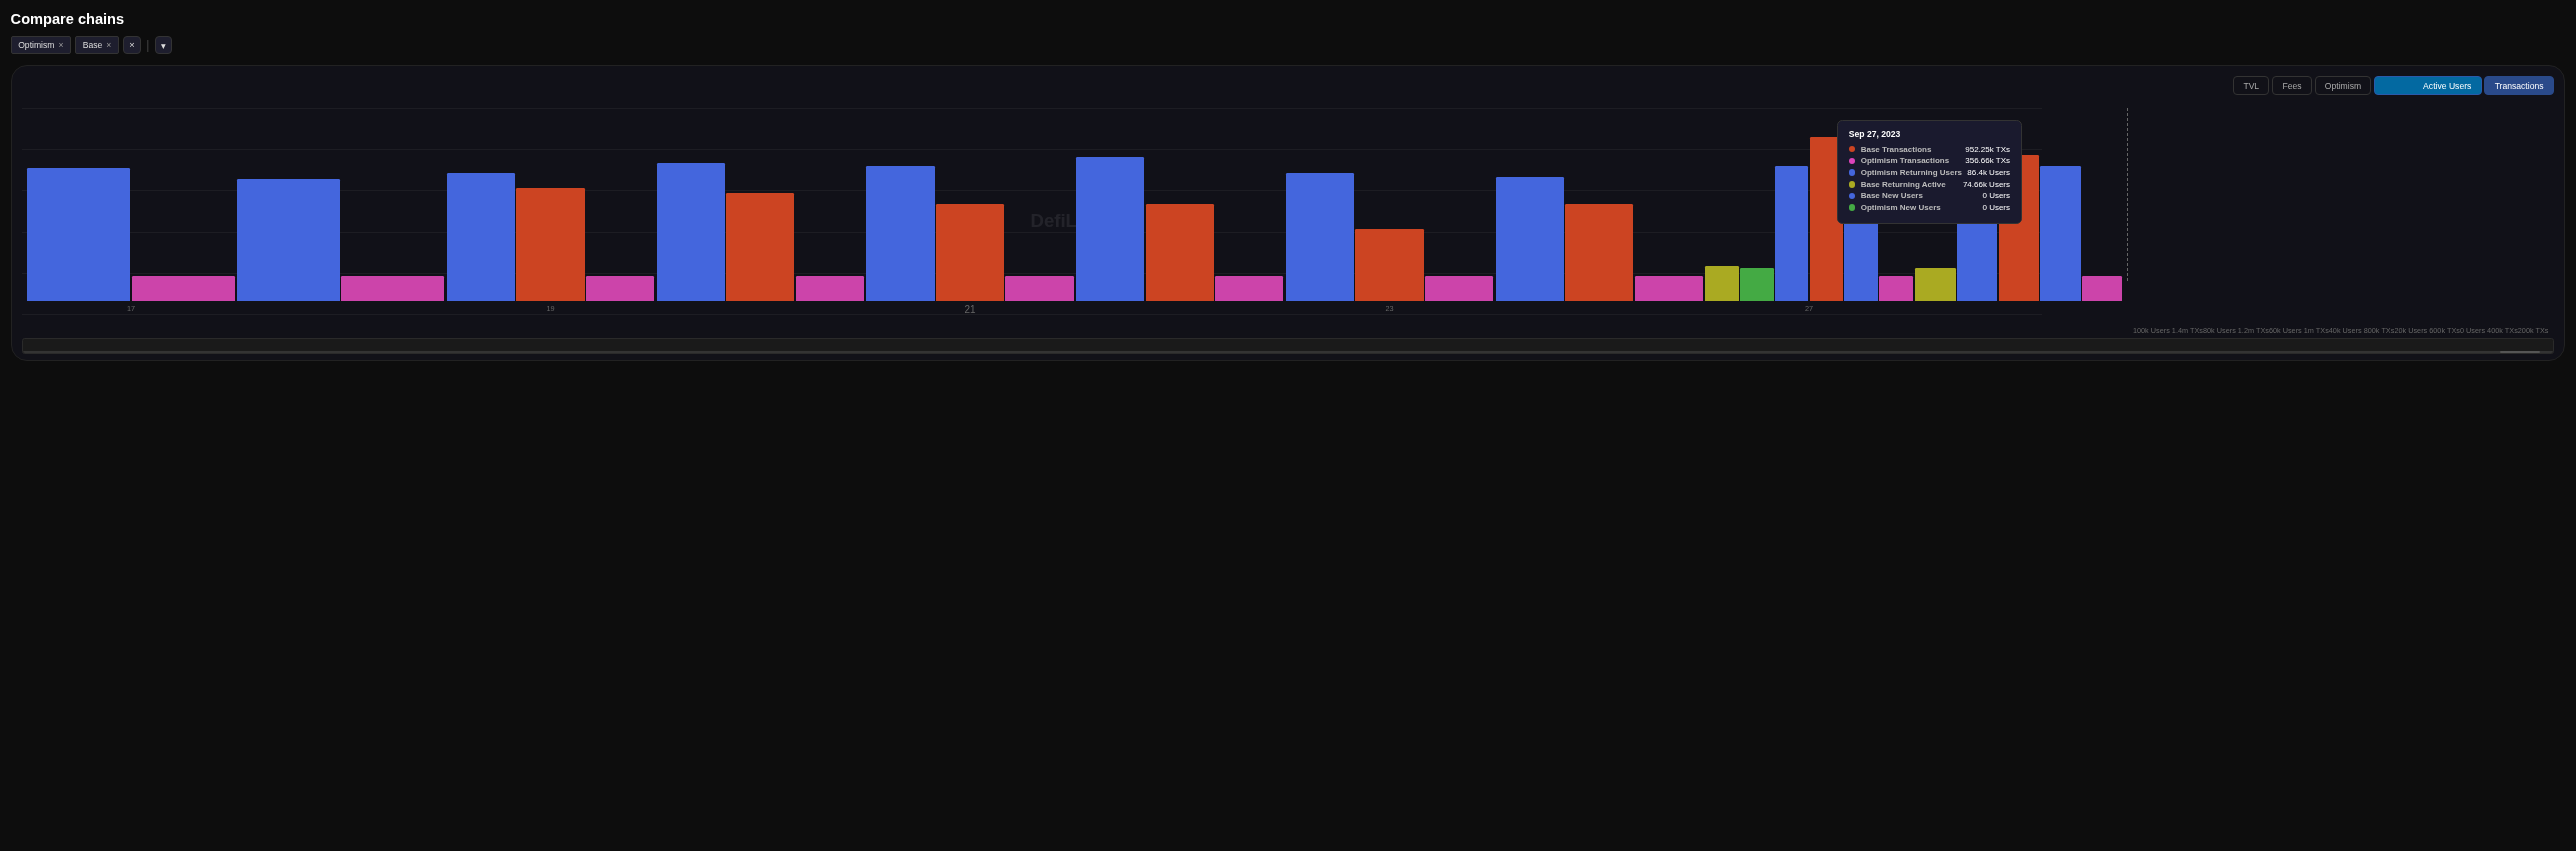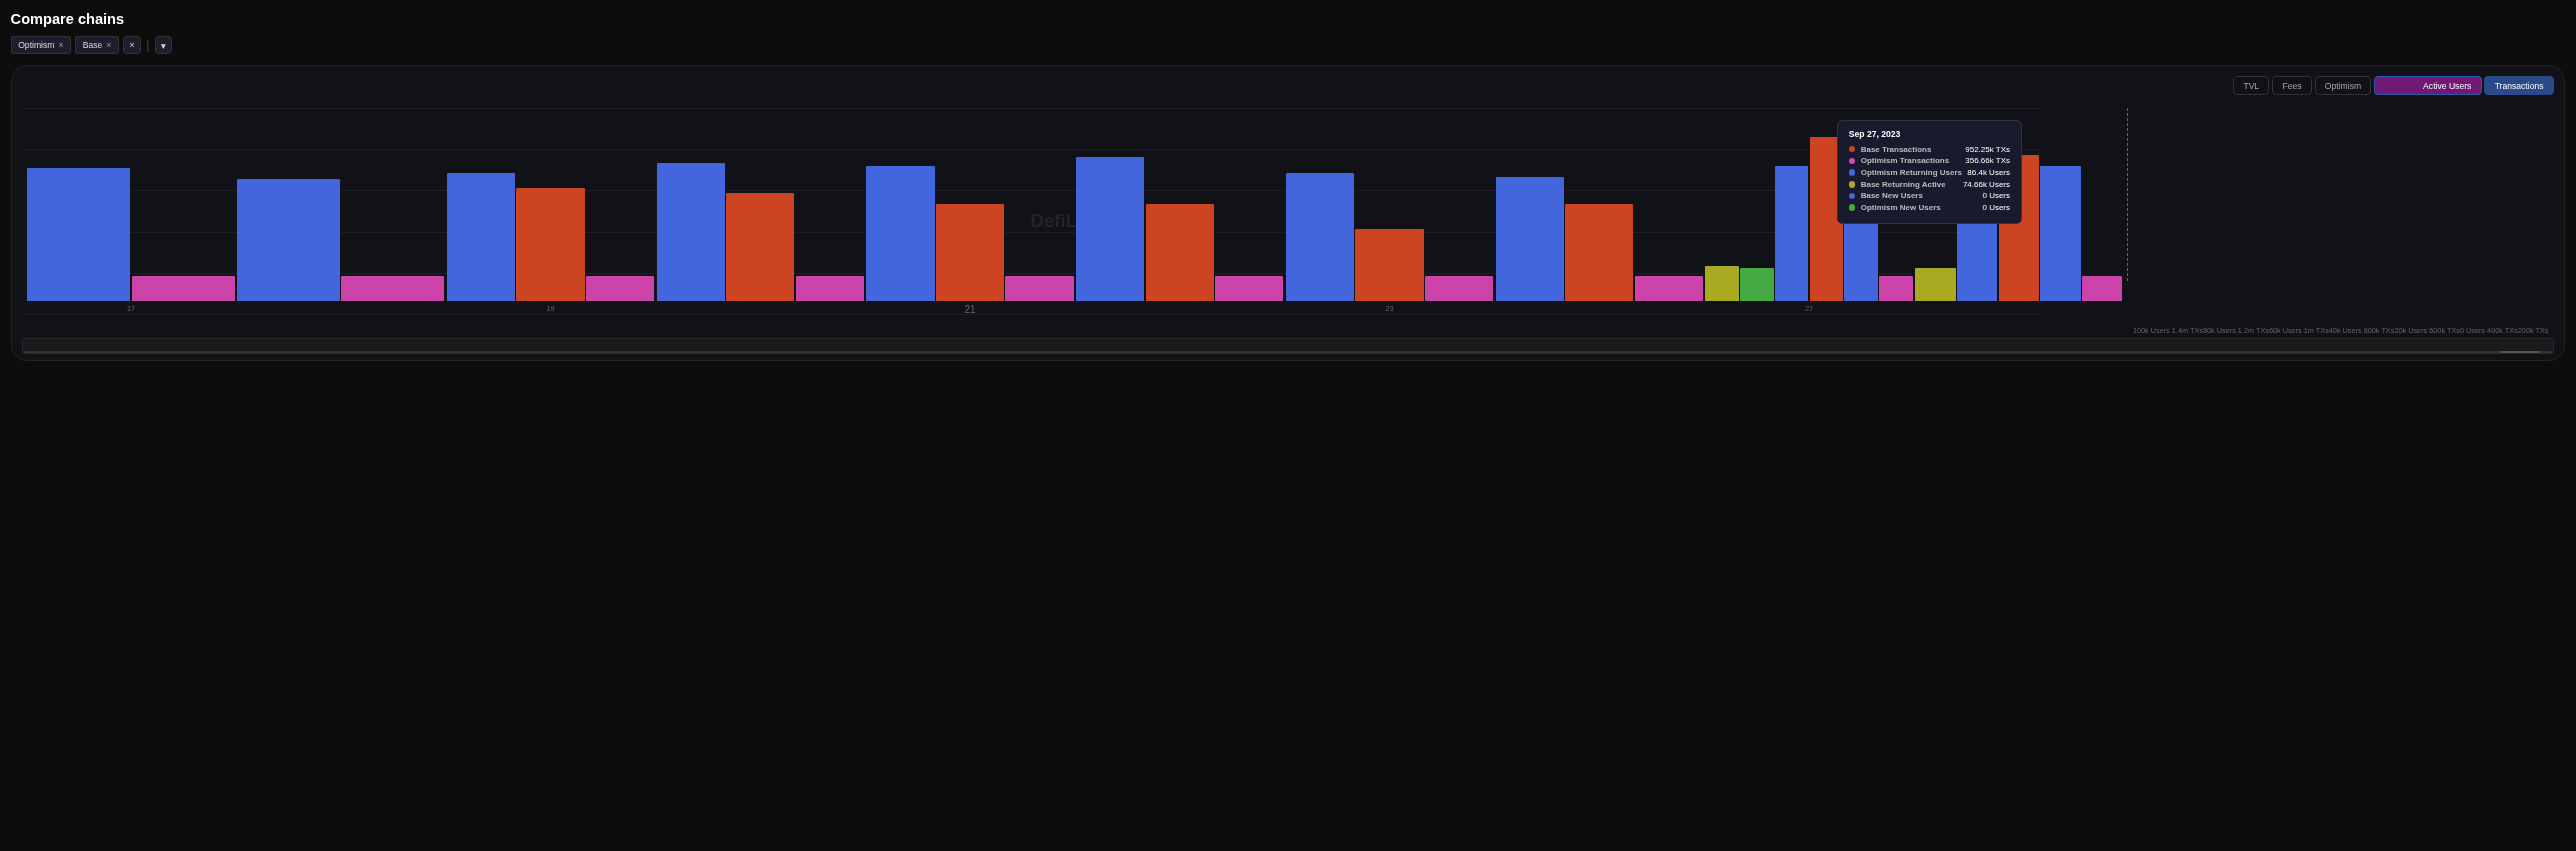--- a/index.html
+++ b/index.html
@@ -98,21 +98,21 @@
       cursor: pointer;
     }
 
     .metric-tab.active {
       background: #2a4a8a;
       border-color: #2a4a8a;
       color: #fff;
     }
 
     .metric-tab.active-users {
-      background: #701a75;
+      background: #0369a1;
       border-color: #2a5aaa;
       color: #fff;
       padding-left: 48px;
     }
 
     .chart-area {
       display: flex;
       width: 100%;
       position: relative;
       height: 226px;

